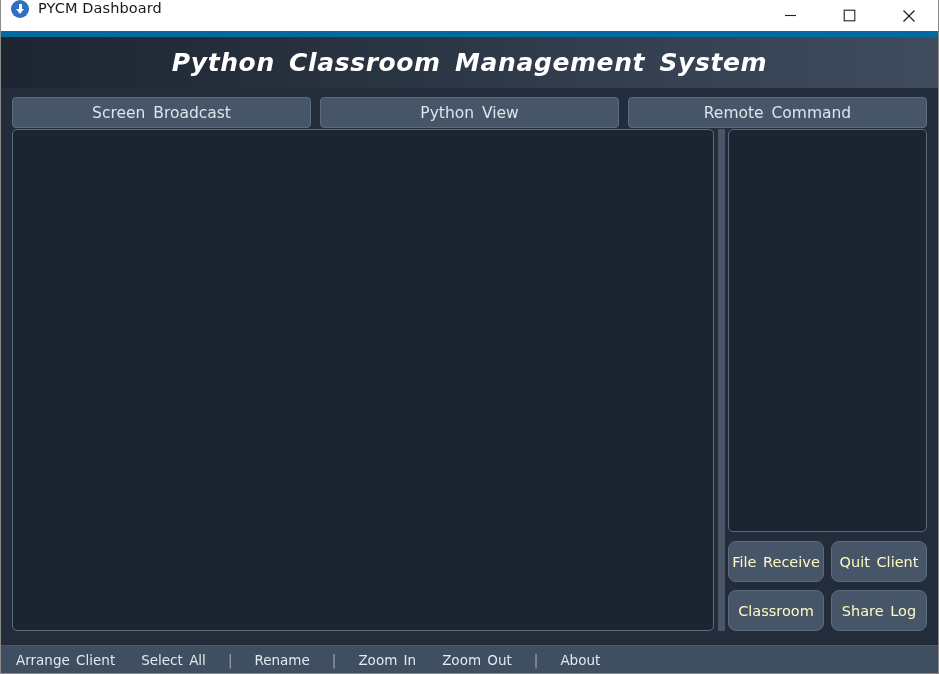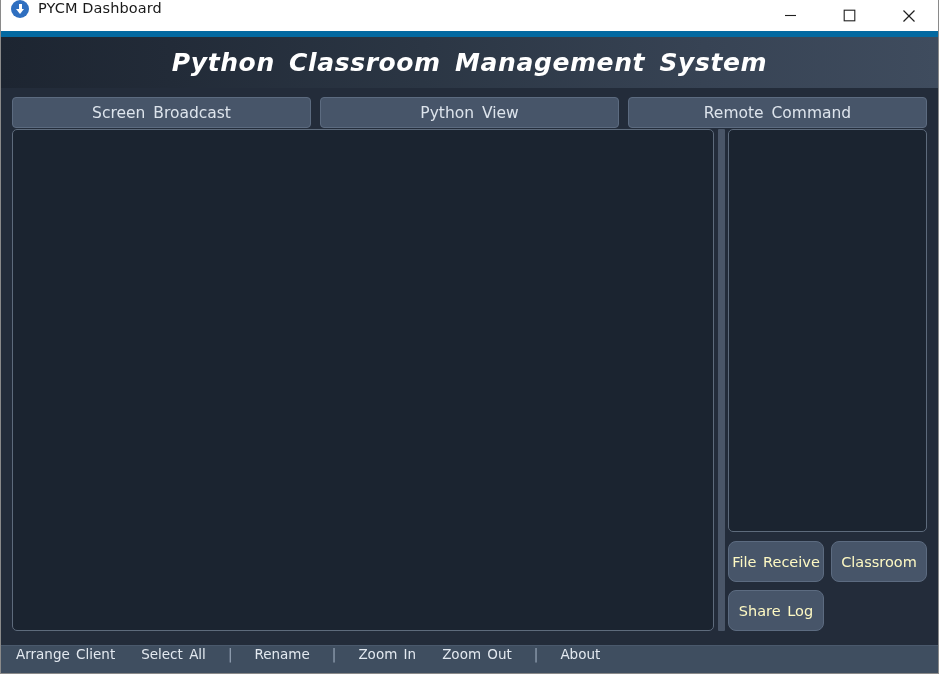--- a/index.html
+++ b/index.html
@@ -205,20 +205,21 @@
     box-sizing: border-box;
     white-space: nowrap;
   }
 
   
   .statusbar {
     flex: 0 0 29px;
     height: 29px;
     background: #3f4e60;
     display: flex;
+    align-items: center;
     padding: 0 13px;
     box-sizing: border-box;
     border-top: 1px solid #4a596c;
   }
   .status-item {
     color: #e3e9f0;
     font-size: 13.5px;
     word-spacing: 2px;
     font-family: "DejaVu Sans", "Liberation Sans", sans-serif;
     white-space: nowrap;
@@ -279,20 +280,21 @@
 
   <div class="body-area">
     <div class="left-panel"></div>
     <div class="splitter">
       <div class="splitter-grip"></div>
     </div>
     <div class="right-panel">
       <div class="log-box"></div>
       <div class="right-btn-grid">
         <button class="side-btn">File  Receive</button>
+        <button class="side-btn">Quit  Client</button>
         <button class="side-btn">Classroom</button>
         <button class="side-btn">Share  Log</button>
       </div>
     </div>
   </div>
 
   <div class="statusbar">
     <div class="status-item">Arrange  Client</div>
     <div class="gap-sm"></div>
     <div class="status-item">Select  All</div>

